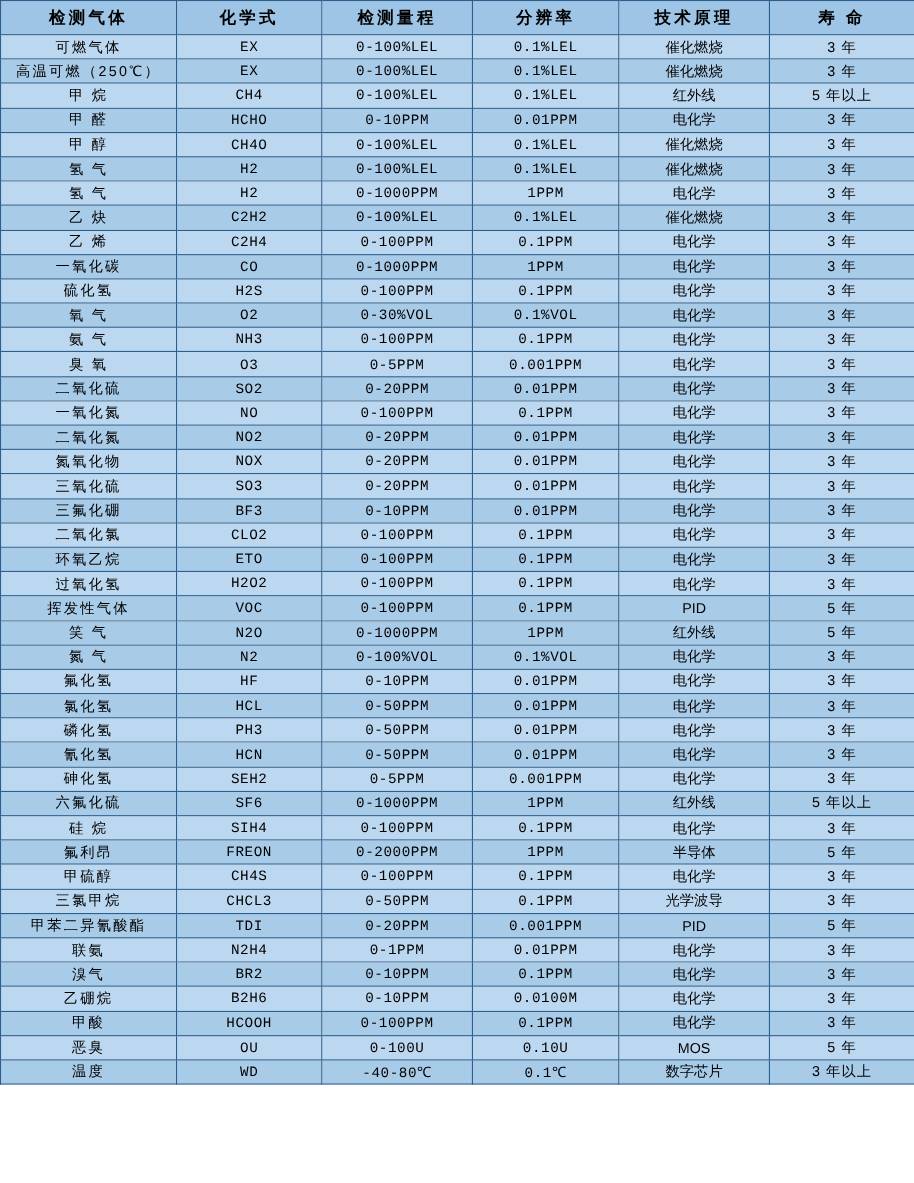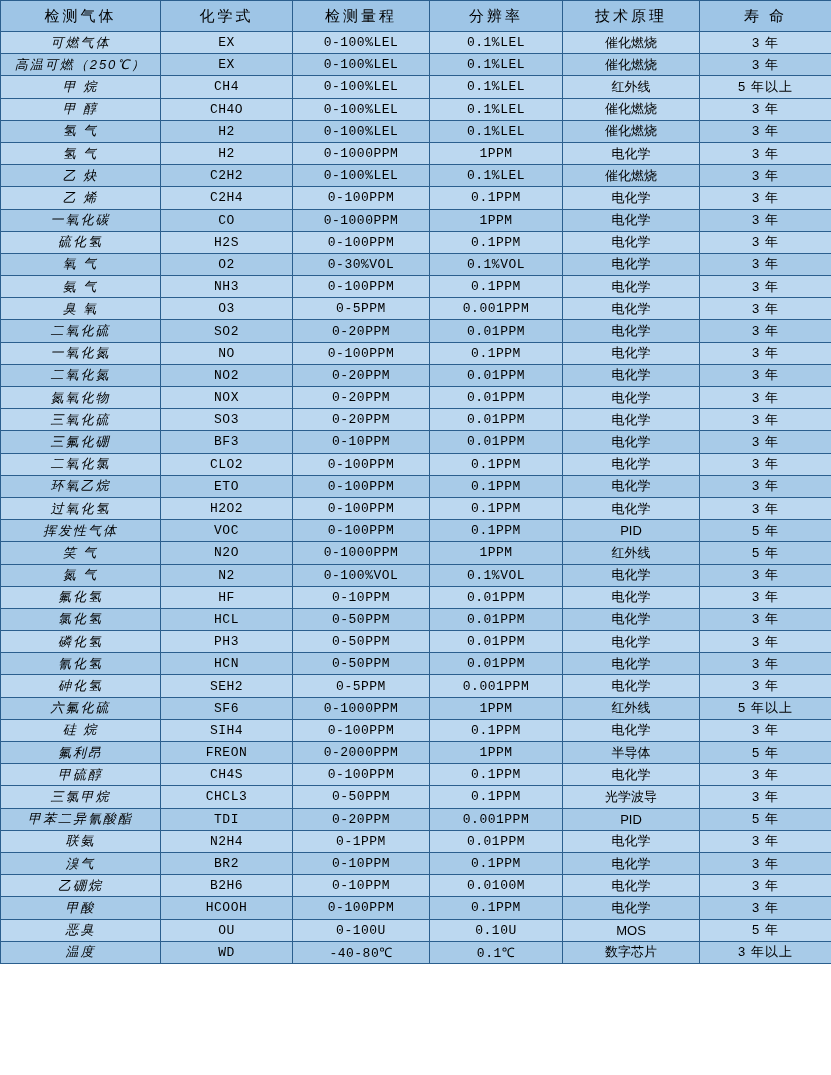--- a/index.html
+++ b/index.html
@@ -35,35 +35,34 @@
     text-align: center;
     vertical-align: middle;
     color: #000000;
     padding: 0;
     overflow: hidden;
     white-space: nowrap;
   }
   table.gas-table thead th {
     height: 30px;
     font-size: 15px;
-    font-weight: normal;
+    font-weight: bold;
     background: #9ec5e6;
     letter-spacing: 3px;
   }
   table.gas-table tbody td {
     height: 21.2px;
     font-size: 13px;
     background: #bcd8f0;
   }
   table.gas-table tbody tr.alt td {
     background: #a8cbe8;
   }
   td.name-cell {
     letter-spacing: 2px;
-    font-style: italic;
   }
   td.mono-cell {
     font-family: "Liberation Mono", monospace;
     font-size: 12.5px;
     letter-spacing: 0.5px;
   }
   td.life-cell {
     letter-spacing: 1px;
   }
 </style>
@@ -108,20 +107,28 @@
           <td class="life-cell">3 年</td>
         </tr>
         <tr>
           <td class="name-cell">甲 烷</td>
           <td class="mono-cell">CH4</td>
           <td class="mono-cell">0-100%LEL</td>
           <td class="mono-cell">0.1%LEL</td>
           <td>红外线</td>
           <td class="life-cell">5 年以上</td>
         </tr>
+        <tr class="alt">
+          <td class="name-cell">甲 醛</td>
+          <td class="mono-cell">HCHO</td>
+          <td class="mono-cell">0-10PPM</td>
+          <td class="mono-cell">0.01PPM</td>
+          <td>电化学</td>
+          <td class="life-cell">3 年</td>
+        </tr>
         <tr>
           <td class="name-cell">甲 醇</td>
           <td class="mono-cell">CH4O</td>
           <td class="mono-cell">0-100%LEL</td>
           <td class="mono-cell">0.1%LEL</td>
           <td>催化燃烧</td>
           <td class="life-cell">3 年</td>
         </tr>
         <tr class="alt">
           <td class="name-cell">氢 气</td>

